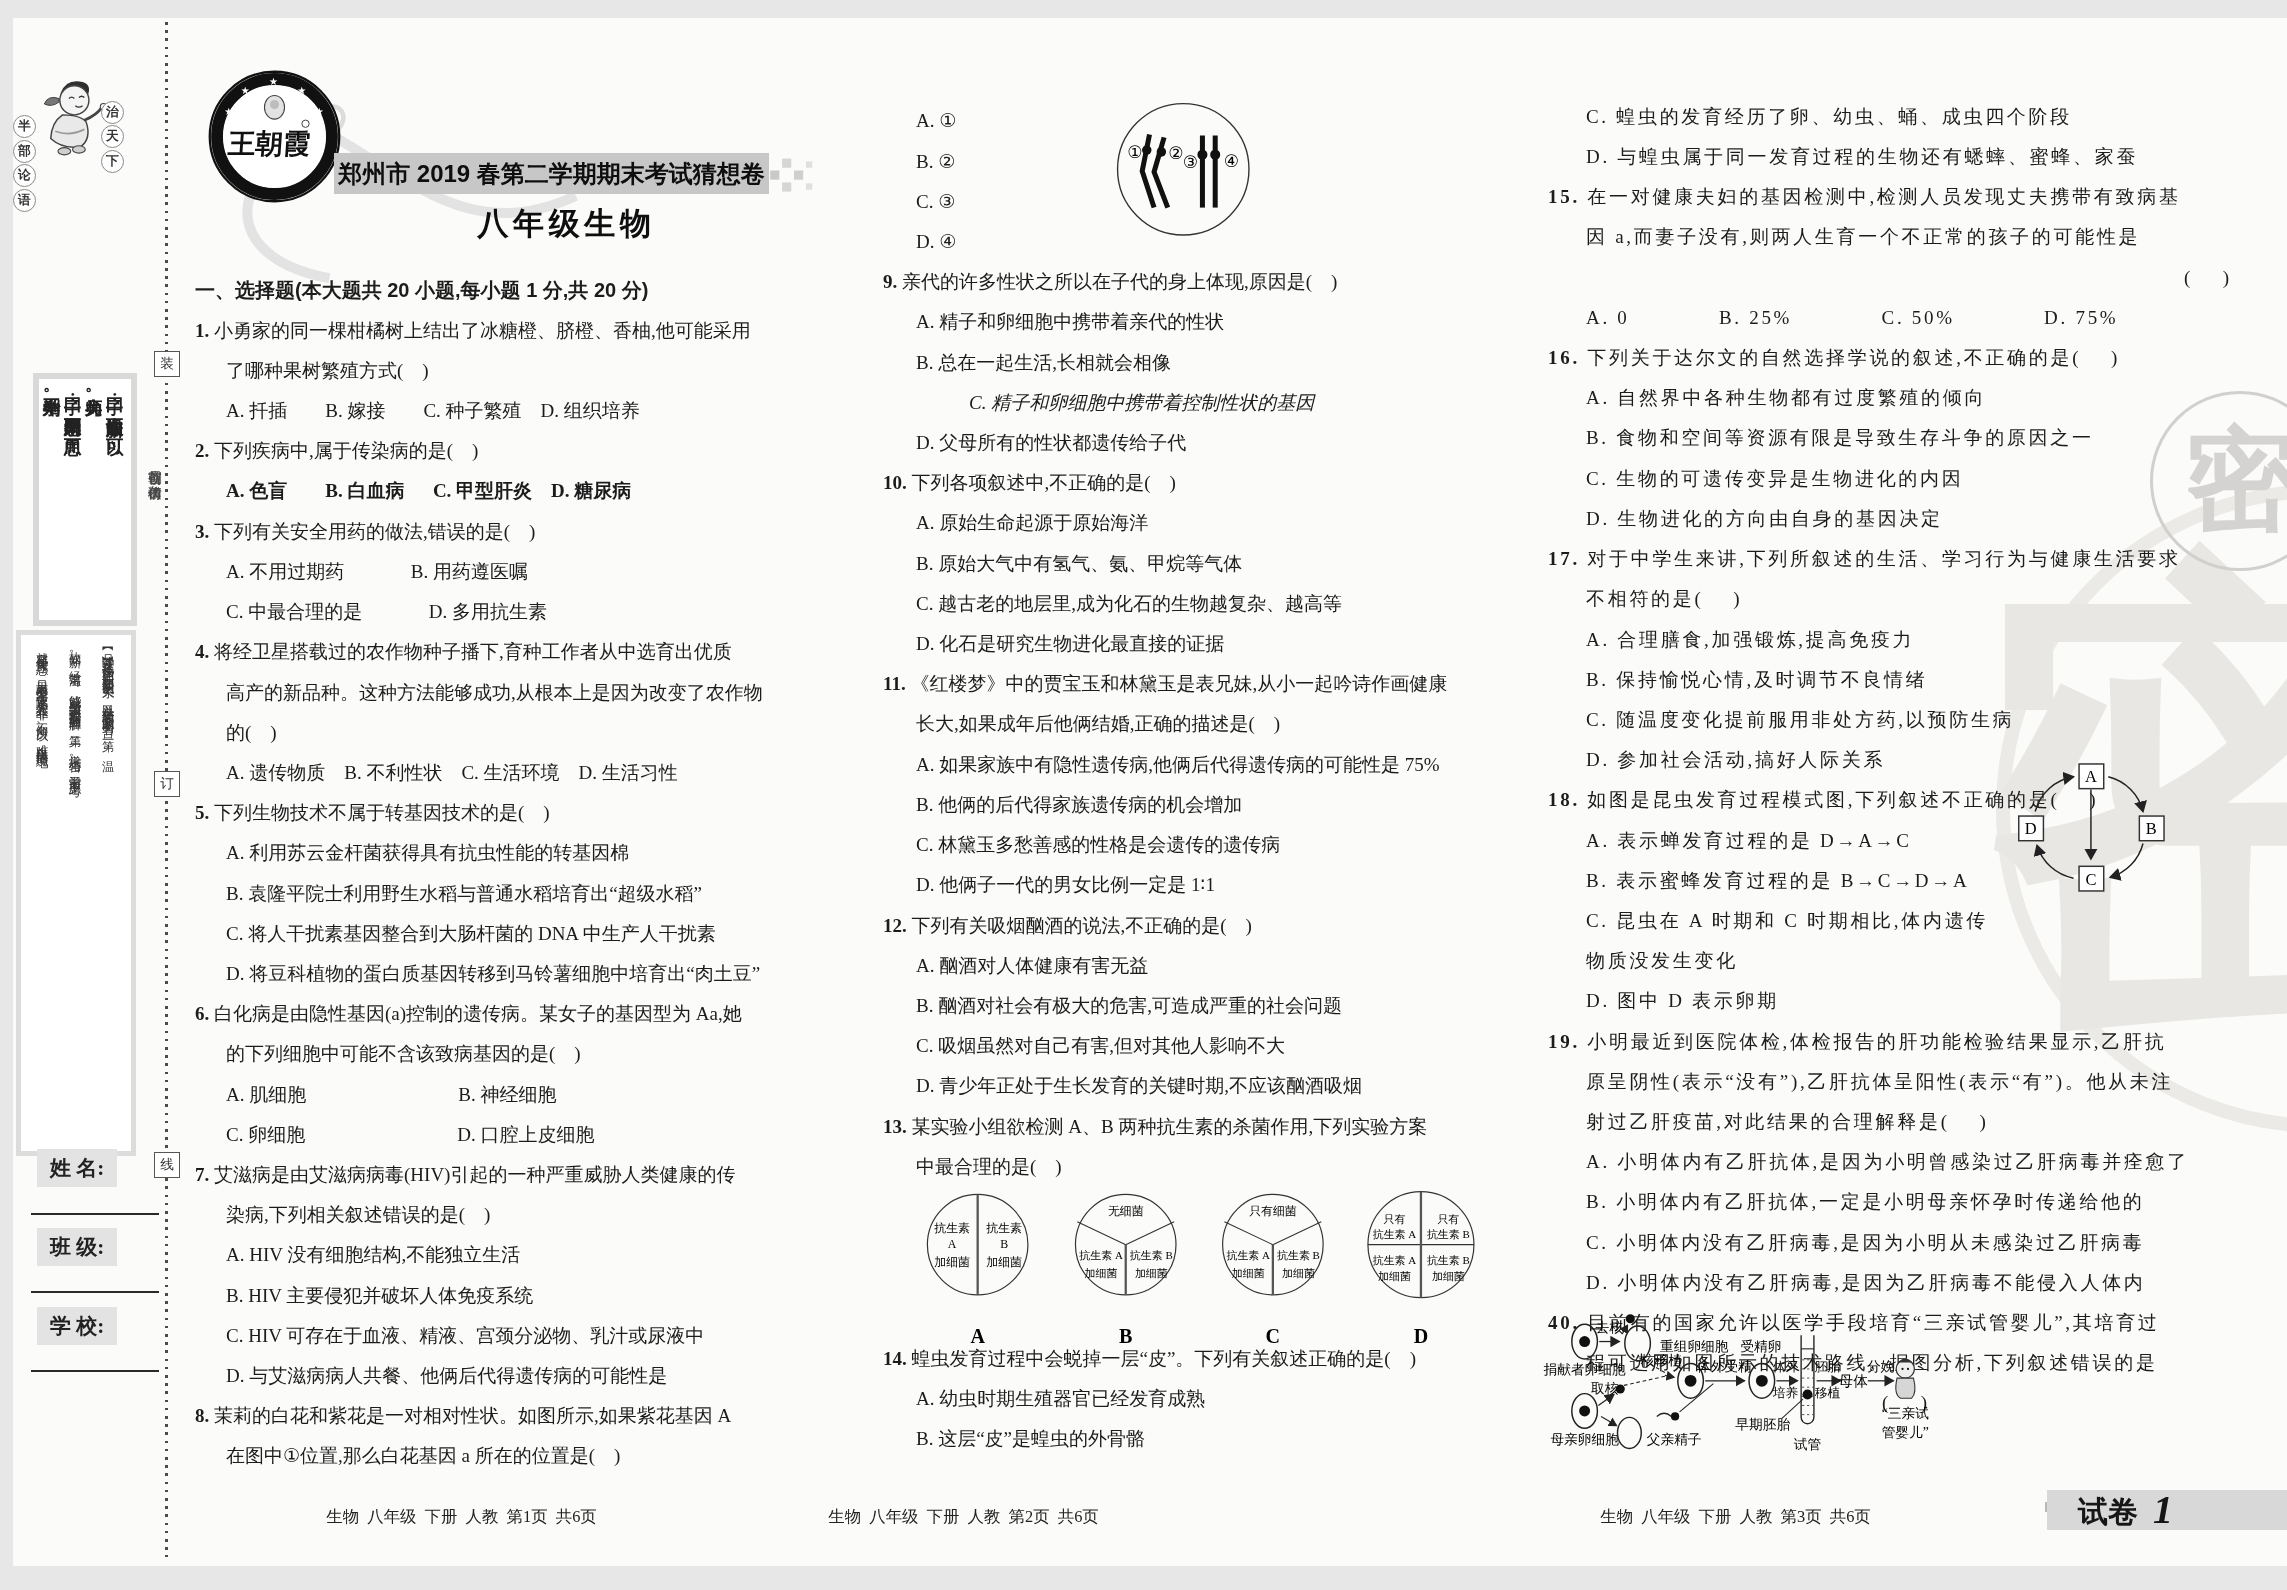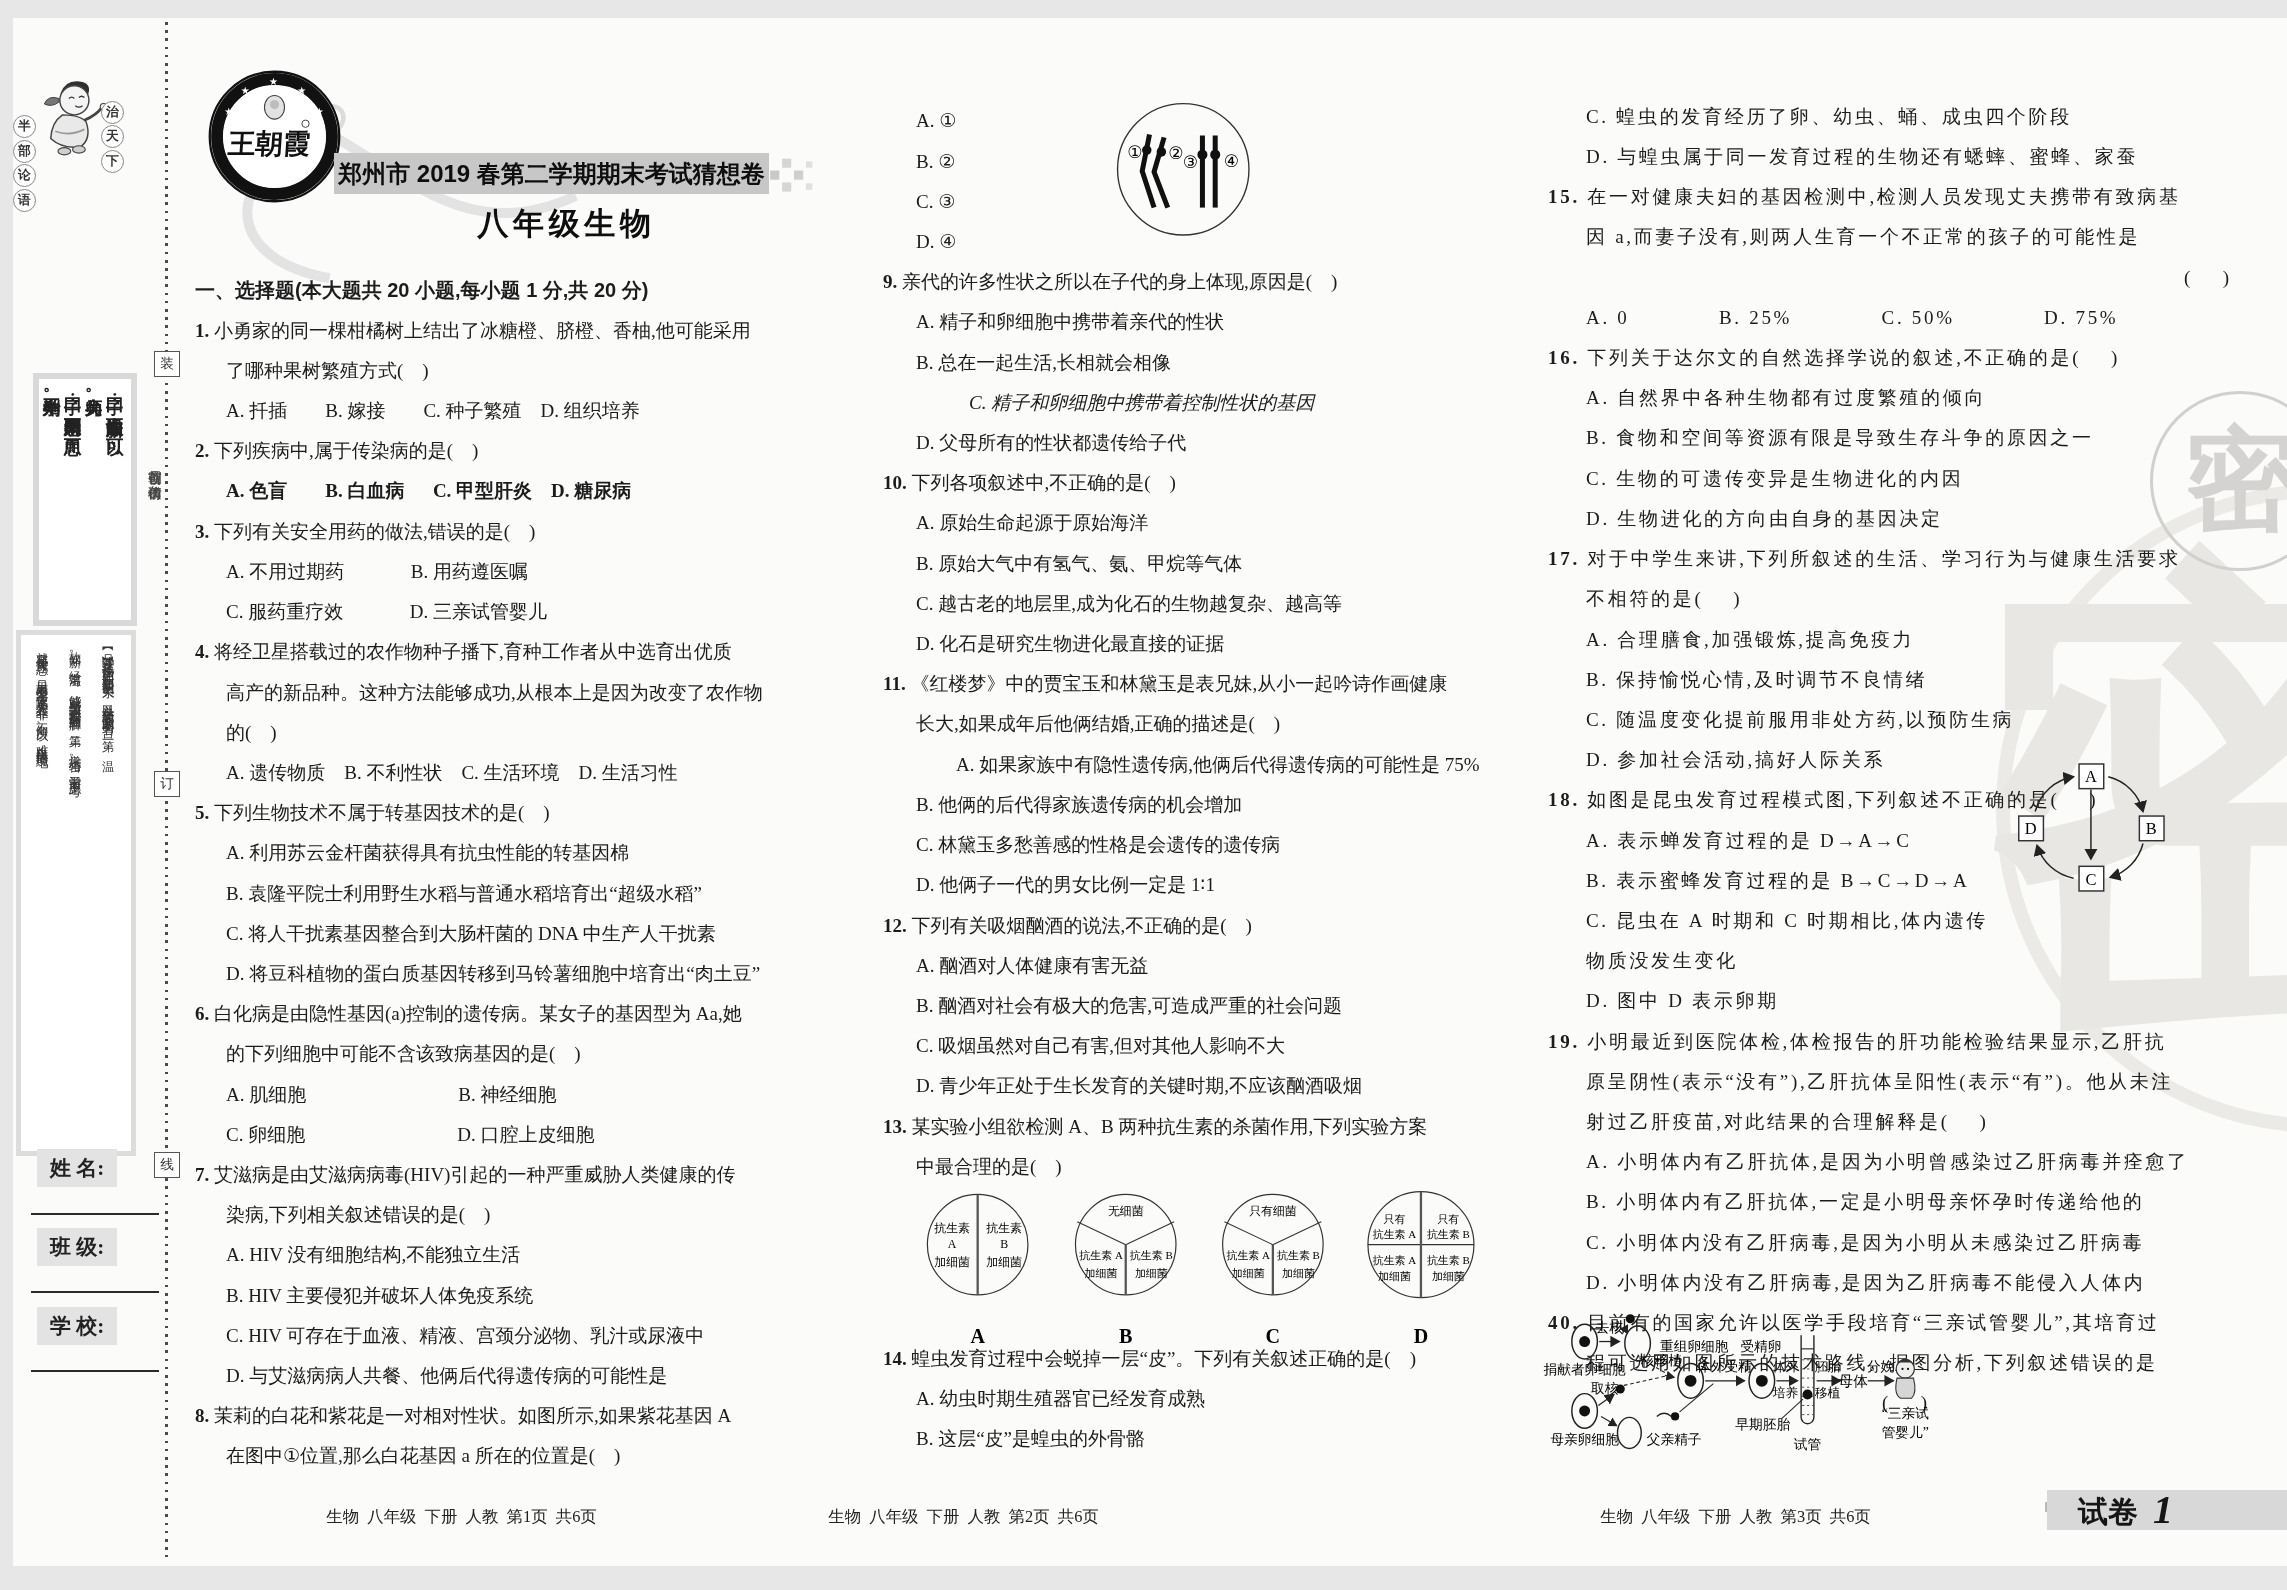--- a/index.html
+++ b/index.html
@@ -164,21 +164,21 @@
 
   <div>
       <div class="ln hd" style="top: 270px; left: 195px;"><b>一、</b>选择题(本大题共 20 小题,每小题 1 分,共 20 分)</div>
       <div class="ln" style="top: 311px; left: 195px;"><b>1.</b> 小勇家的同一棵柑橘树上结出了冰糖橙、脐橙、香柚,他可能采用</div>
       <div class="ln" style="top: 351px; left: 226px;">了哪种果树繁殖方式(    )</div>
       <div class="ln" style="top: 391px; left: 226px;">A. 扦插        B. 嫁接        C. 种子繁殖    D. 组织培养</div>
       <div class="ln" style="top: 431px; left: 195px;"><b>2.</b> 下列疾病中,属于传染病的是(    )</div>
       <div class="ln" style="top: 471px; left: 226px; font-weight: bold;">A. 色盲        B. 白血病      C. 甲型肝炎    D. 糖尿病</div>
       <div class="ln" style="top: 512px; left: 195px;"><b>3.</b> 下列有关安全用药的做法,错误的是(    )</div>
       <div class="ln" style="top: 552px; left: 226px;">A. 不用过期药              B. 用药遵医嘱</div>
-      <div class="ln" style="top: 592px; left: 226px;">C. 服药重疗效              D. 三亲试管婴儿</div>
+      <div class="ln" style="top: 592px; left: 226px;">C. 中最合理的是              D. 多用抗生素</div>
       <div class="ln" style="top: 632px; left: 195px;"><b>4.</b> 将经卫星搭载过的农作物种子播下,育种工作者从中选育出优质</div>
       <div class="ln" style="top: 673px; left: 226px;">高产的新品种。这种方法能够成功,从根本上是因为改变了农作物</div>
       <div class="ln" style="top: 713px; left: 226px;">的(    )</div>
       <div class="ln" style="top: 753px; left: 226px;">A. 遗传物质    B. 不利性状    C. 生活环境    D. 生活习性</div>
       <div class="ln" style="top: 793px; left: 195px;"><b>5.</b> 下列生物技术不属于转基因技术的是(    )</div>
       <div class="ln" style="top: 833px; left: 226px;">A. 利用苏云金杆菌获得具有抗虫性能的转基因棉</div>
       <div class="ln" style="top: 874px; left: 226px;">B. 袁隆平院士利用野生水稻与普通水稻培育出“超级水稻”</div>
       <div class="ln" style="top: 914px; left: 226px;">C. 将人干扰素基因整合到大肠杆菌的 DNA 中生产人干扰素</div>
       <div class="ln" style="top: 954px; left: 226px;">D. 将豆科植物的蛋白质基因转移到马铃薯细胞中培育出“肉土豆”</div>
       <div class="ln" style="top: 994px; left: 195px;"><b>6.</b> 白化病是由隐性基因(a)控制的遗传病。某女子的基因型为 Aa,她</div>
@@ -204,21 +204,21 @@
       <div class="ln" style="top: 343px; left: 916px;">B. 总在一起生活,长相就会相像</div>
       <div class="ln" style="top: 383px; left: 969px; font-style: italic;">C. 精子和卵细胞中携带着控制性状的基因</div>
       <div class="ln" style="top: 423px; left: 916px;">D. 父母所有的性状都遗传给子代</div>
       <div class="ln" style="top: 463px; left: 883px;"><b>10.</b> 下列各项叙述中,不正确的是(    )</div>
       <div class="ln" style="top: 503px; left: 916px; font-family: Liberation Serif, serif;">A. 原始生命起源于原始海洋</div>
       <div class="ln" style="top: 544px; left: 916px;">B. 原始大气中有氢气、氨、甲烷等气体</div>
       <div class="ln" style="top: 584px; left: 916px;">C. 越古老的地层里,成为化石的生物越复杂、越高等</div>
       <div class="ln" style="top: 624px; left: 916px;">D. 化石是研究生物进化最直接的证据</div>
       <div class="ln" style="top: 664px; left: 883px;"><b>11.</b> 《红楼梦》中的贾宝玉和林黛玉是表兄妹,从小一起吟诗作画健康</div>
       <div class="ln" style="top: 704px; left: 916px;">长大,如果成年后他俩结婚,正确的描述是(    )</div>
-      <div class="ln" style="top: 745px; left: 916px; margin-left: 40px;">A. 如果家族中有隐性遗传病,他俩后代得遗传病的可能性是 75%</div>
+      <div class="ln" style="top: 745px; left: 916px;">A. 如果家族中有隐性遗传病,他俩后代得遗传病的可能性是 75%</div>
       <div class="ln" style="top: 785px; left: 916px;">B. 他俩的后代得家族遗传病的机会增加</div>
       <div class="ln" style="top: 825px; left: 916px;">C. 林黛玉多愁善感的性格是会遗传的遗传病</div>
       <div class="ln" style="top: 865px; left: 916px;">D. 他俩子一代的男女比例一定是 1∶1</div>
       <div class="ln" style="top: 906px; left: 883px;"><b>12.</b> 下列有关吸烟酗酒的说法,不正确的是(    )</div>
       <div class="ln" style="top: 946px; left: 916px;">A. 酗酒对人体健康有害无益</div>
       <div class="ln" style="top: 986px; left: 916px;">B. 酗酒对社会有极大的危害,可造成严重的社会问题</div>
       <div class="ln" style="top: 1026px; left: 916px;">C. 吸烟虽然对自己有害,但对其他人影响不大</div>
       <div class="ln" style="top: 1066px; left: 916px;">D. 青少年正处于生长发育的关键时期,不应该酗酒吸烟</div>
       <div class="ln" style="top: 1107px; left: 883px;"><b>13.</b> 某实验小组欲检测 A、B 两种抗生素的杀菌作用,下列实验方案</div>
       <div class="ln" style="top: 1147px; left: 916px;">中最合理的是(    )</div>

